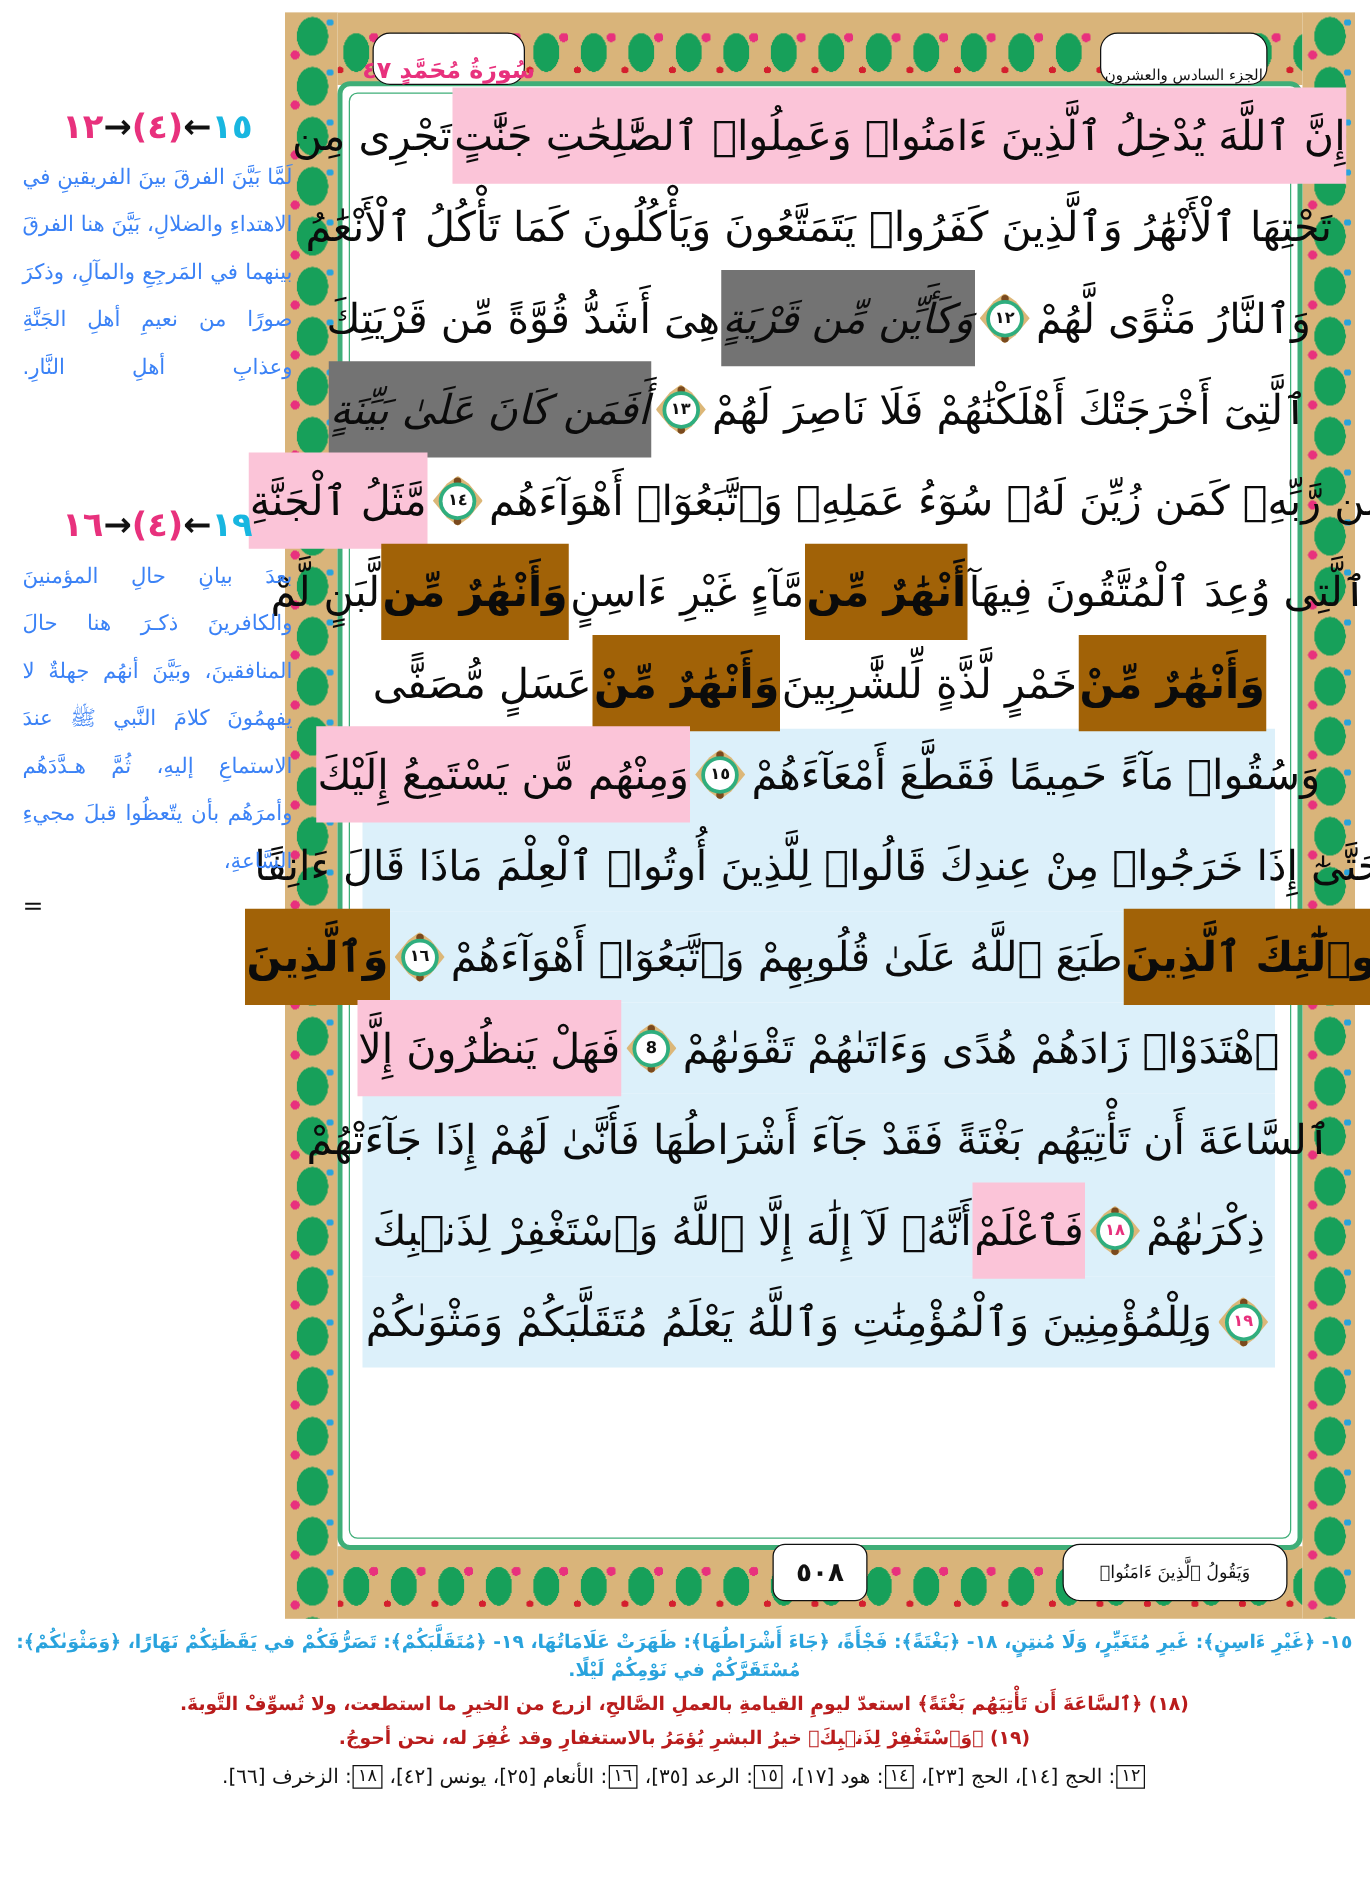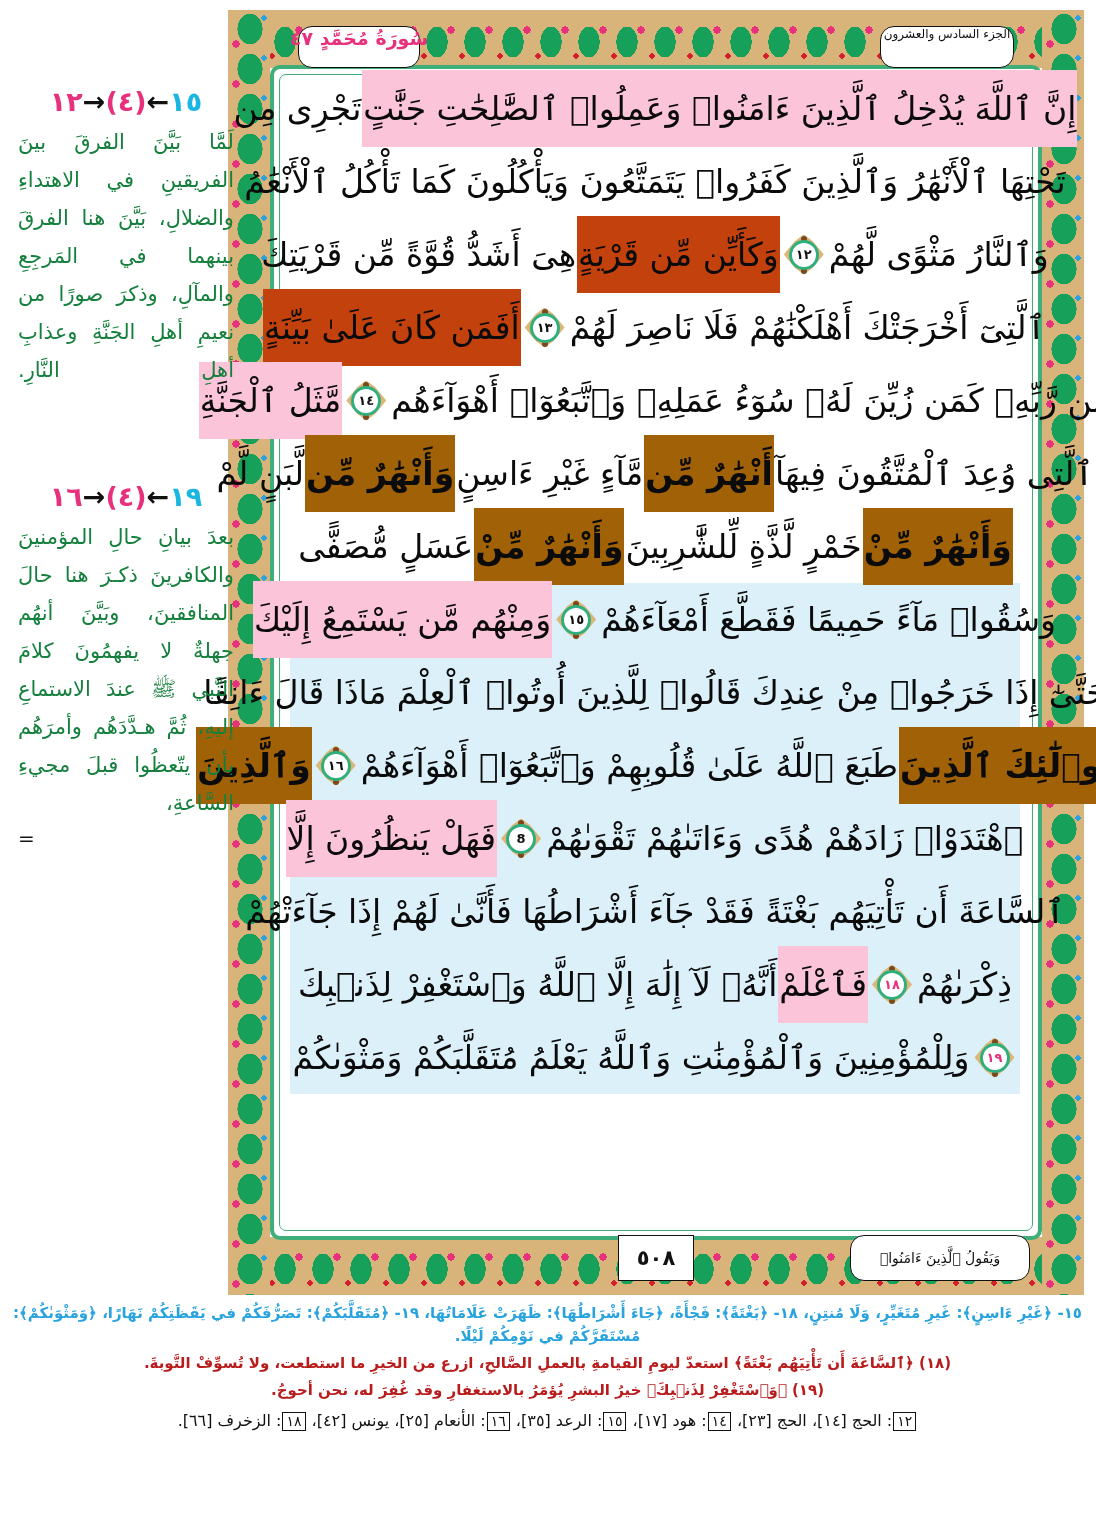--- a/index.html
+++ b/index.html
@@ -51,38 +51,38 @@
     border:4px solid #3fae78;border-radius:10px;background:#ffffff;
   }
   .inner-rule2{
     position:absolute;inset:5px;border:1px solid #3fae78;border-radius:7px;
   }
 
   
   .cartouche{
     position:absolute;top:16px;height:40px;
     background:#fff;border:1.6px solid #111;border-radius:14px;
-    display:flex;align-items:flex-start;justify-content:center;
+    display:flex;align-items:flex-end;justify-content:center;
     z-index:6;
   }
   .cart-surah{left:70px;width:120px;}
   .cart-juz{right:70px;width:132px;}
   .cart-surah .lbl{
     font-family:"DejaVu Sans",sans-serif;font-size:19px;color:#e8317d;
     font-weight:bold;white-space:nowrap;letter-spacing:-1px;
   }
   .cart-juz .lbl{
     font-family:"DejaVu Sans",sans-serif;font-size:12px;color:#111;
     white-space:nowrap;letter-spacing:-0.5px;
   }
 
   
   .cart-page{
     position:absolute;bottom:14px;left:50%;transform:translateX(-50%);
-    width:74px;height:44px;background:#fff;border:1.6px solid #111;border-radius:0;
+    width:74px;height:44px;background:#fff;border:1.6px solid #111;border-radius:10px;
     display:flex;align-items:center;justify-content:center;z-index:6;
   }
   .cart-page .lbl{font-size:21px;color:#111;font-weight:600;}
   .cart-catch{
     position:absolute;bottom:14px;right:54px;
     width:178px;height:44px;background:#fff;border:1.6px solid #111;border-radius:14px;
     display:flex;align-items:center;justify-content:center;z-index:6;
   }
   .cart-catch .lbl{font-size:14px;color:#111;white-space:nowrap;letter-spacing:-0.5px;}
 
@@ -95,21 +95,21 @@
   .aline{
     position:relative;height:73px;line-height:73px;
     text-align:center;white-space:nowrap;
     font-size:33px;color:#0b0b0b;
     font-family:"DejaVu Sans","Liberation Serif",serif;
     direction:rtl;
     display:flex;align-items:center;justify-content:center;
   }
   .aline .seg{padding:2px 1px;}
   .hl-pink{background:#fbc4d8;}
-  .hl-blue{background:#c2410c;}
+  .hl-blue{background:#737373;font-style:italic;}
   .hl-yellow{background:#a16207;font-weight:bold;}
 
   
   .band-blue{
     position:absolute;left:0;right:0;top:0;bottom:0;
     background:#dcf0fa;z-index:-1;
   }
 
   
   .rosette{
@@ -142,21 +142,21 @@
   }
   .side-range{
     text-align:center;font-size:27px;font-weight:bold;
     letter-spacing:1px;margin-bottom:6px;white-space:nowrap;
   }
   .side-range .a{color:#e8317d;}
   .side-range .b{color:#e8317d;}
   .side-range .c{color:#18b6e0;}
   .side-range .arr{color:#111;}
   .side-body{
-    font-size:21px;line-height:38px;color:#15803d;
+    font-size:17px;line-height:38px;color:#3b82f6;
     font-family:"DejaVu Sans","Liberation Serif",serif;
     text-align:justify;text-align-last:justify;
   }
   .side-block2{margin-top:92px;}
   .side-eq{text-align:left;font-size:20px;color:#111;margin-top:4px;}
 
   
   .footnotes{
     position:absolute;left:13px;right:14px;top:1302px;
     direction:rtl;z-index:5;

